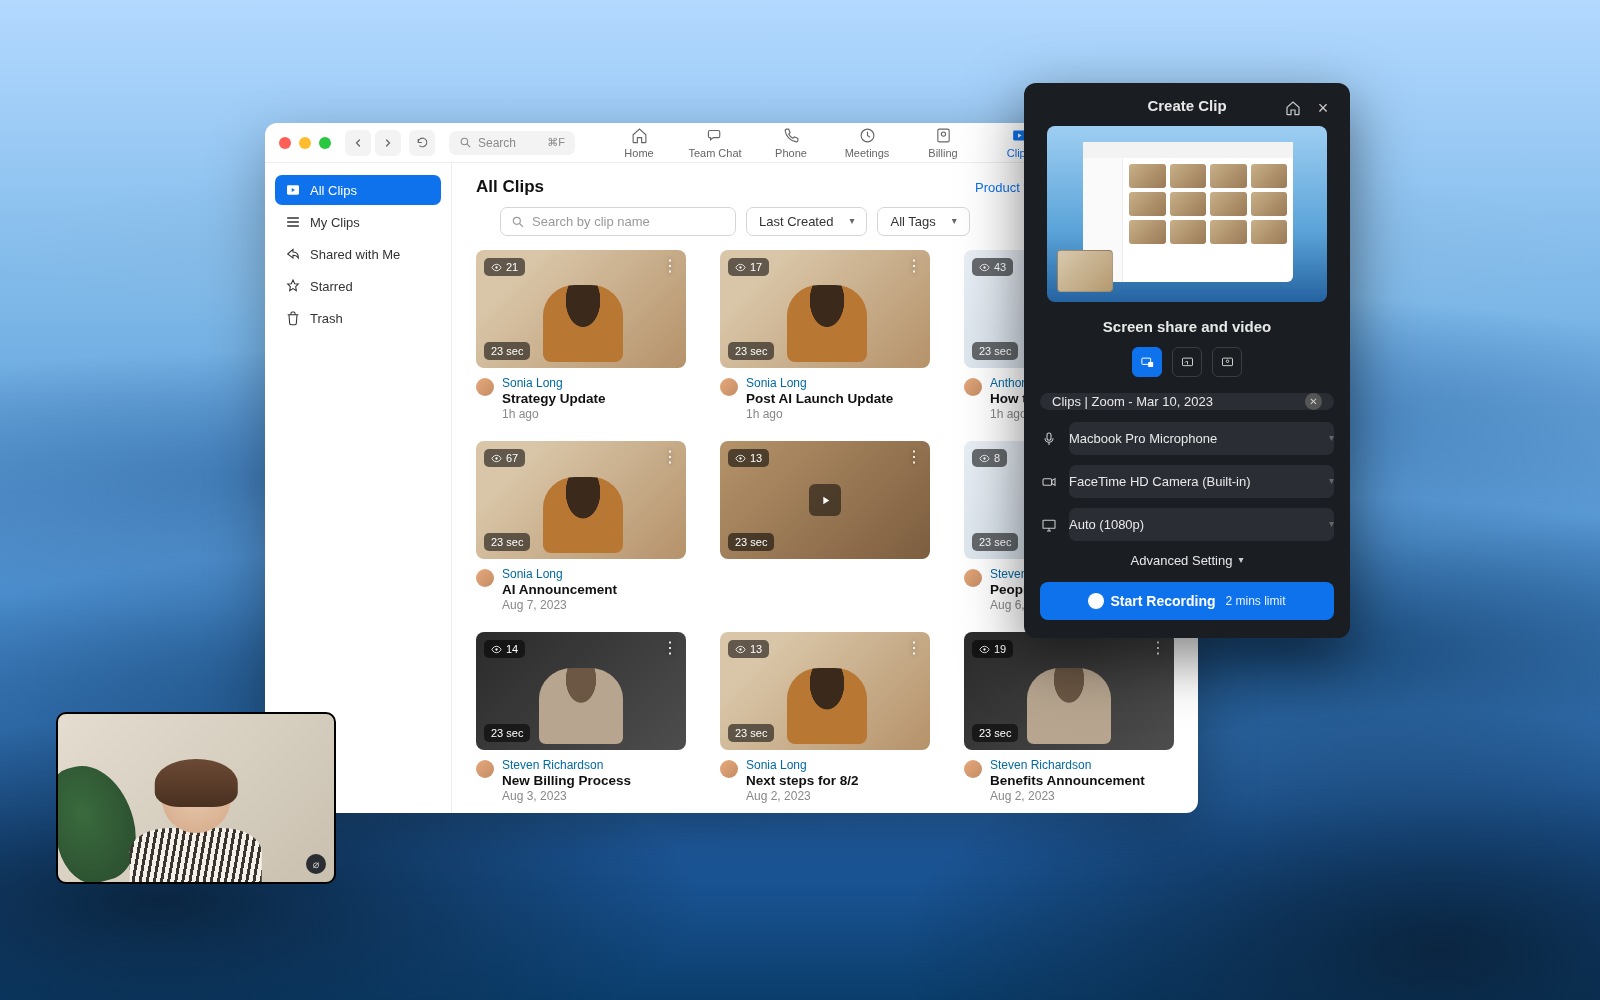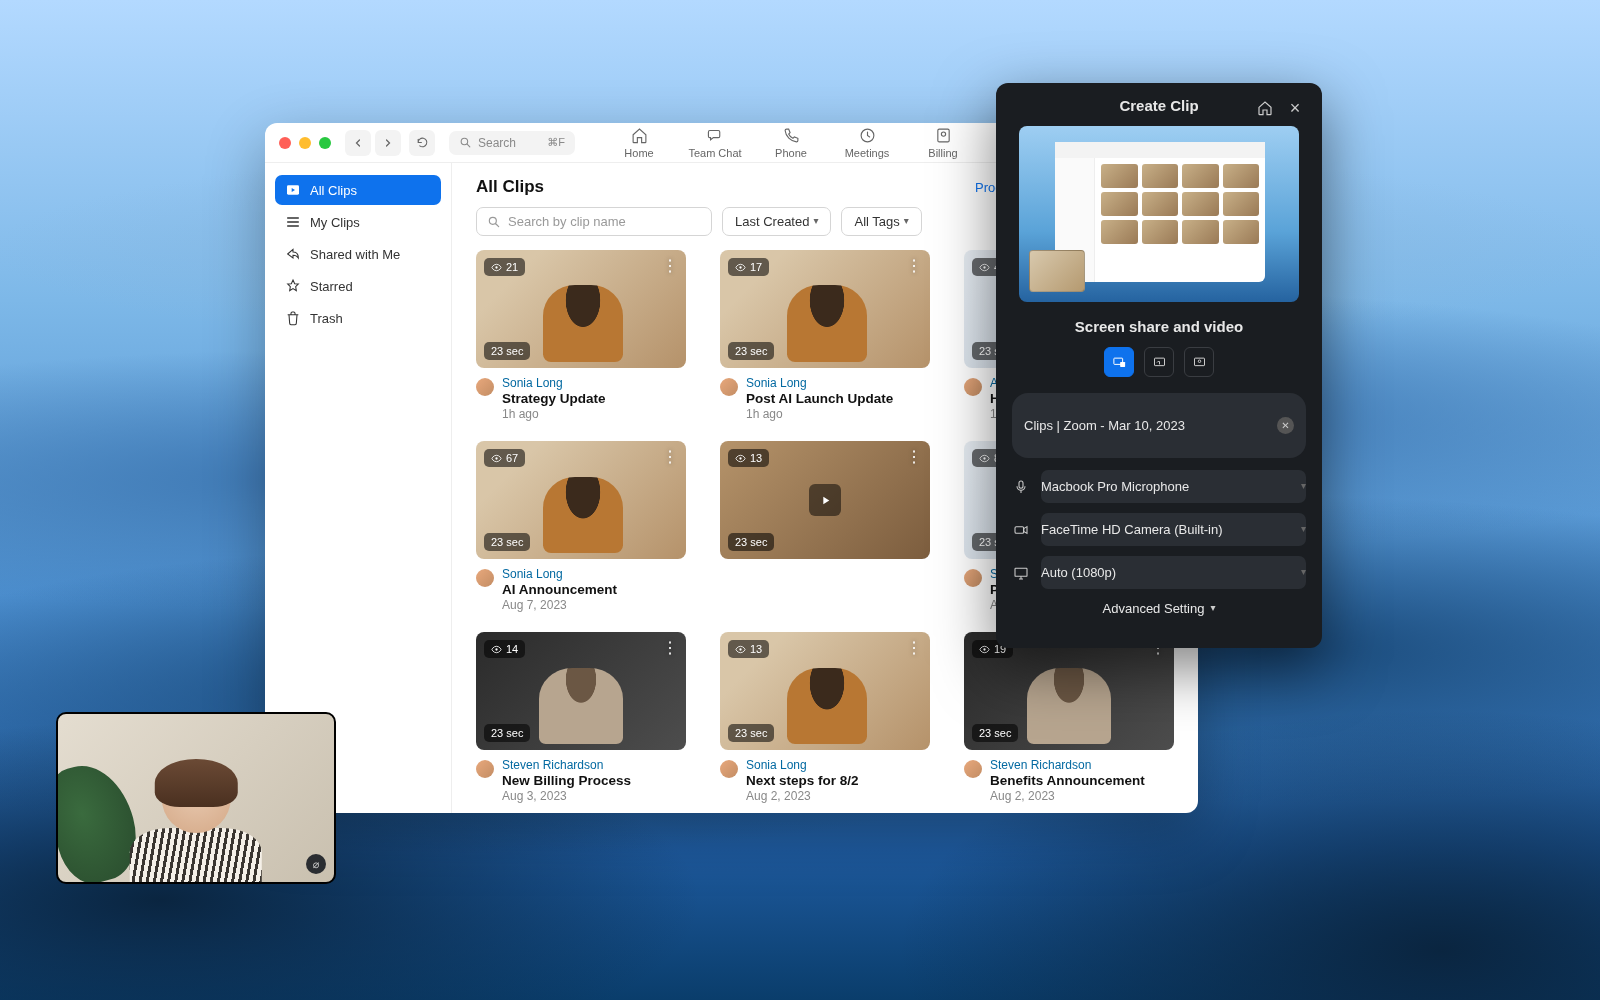--- a/index.html
+++ b/index.html
@@ -93,29 +93,29 @@
 
 .content { flex:1; padding: 14px 24px 20px; overflow:auto; border-left: 1px solid #eee;}
 .content-header { display:flex; align-items:center; margin-bottom:10px; }
 .content-title { font-size:17px; font-weight:600; color:#111; }
 .feedback { margin-left:auto; display:flex; align-items:center; gap:10px; font-size:13px; }
 .feedback a { color:#0e72ed; text-decoration:none; }
 .toggle { width:30px; height:16px; background:#0e72ed; border-radius:10px; position:relative; }
 .toggle::after { content:""; position:absolute; right:2px; top:2px; width:12px; height:12px; border-radius:50%; background:#fff; }
 .clip-count { color:#888; }
 
-.controls-row { display:flex; gap:10px; margin-bottom:14px; }
+.controls-row { display:flex; gap:10px; margin-bottom:14px;margin-left:24px; }
 .search-input {
   display:flex; align-items:center; gap:7px;
   border:1px solid #d5d5d5; border-radius:7px; padding:6px 10px;
   width:236px; color:#999; font-size:13px;
 }
 .dropdown {
   border:1px solid #d5d5d5; border-radius:7px; padding:6px 12px;
-  display:flex; align-items:center; gap:4px; font-size:13px; color:#333;
+  display:flex; align-items:center; gap:16px; font-size:13px; color:#333;
   cursor:pointer;
 }
 .chev-down { display:inline-block; transform: translateY(-1px); font-size:10px; color:#666;}
 
 .clips-grid { display:grid; grid-template-columns:repeat(3, 1fr); gap:20px 34px; }
 .clip { display:flex; flex-direction:column; }
 .thumb {
   position:relative; width:100%; aspect-ratio:16/9;
   border-radius:8px; overflow:hidden;
   background: linear-gradient(135deg, #c4a678 0%, #8a6d4e 100%);
@@ -144,21 +144,21 @@
 .th-sonia  { background: linear-gradient(135deg,#d9c6a8 20%, #b5926a 100%); }
 .th-sonia::after { content:""; position:absolute; left:32%; top:30%; width:38%; height:65%; background: radial-gradient(ellipse at 50% 20%, #3b2a1c 0%, #3b2a1c 30%, #b87733 31%, #b87733 100%); border-radius: 40% 40% 10% 10%; }
 .th-anthony { background: linear-gradient(135deg,#e8eef4, #cad6e2); }
 .th-craig   { background: linear-gradient(135deg,#b5936a, #7c5d3e); }
 .th-steven  { background: linear-gradient(135deg,#2b2b2b, #4d4d4d); }
 .th-steven::after { content:""; position:absolute; left:30%; top:30%; width:40%; height:65%; background: radial-gradient(ellipse at 50% 15%, #6b5744 0%, #6b5744 25%, #b7a58f 26%, #b7a58f 100%); border-radius: 40% 40% 8% 8%;}
 
 
 .create-panel {
   position:absolute;
-  left:996px; top:83px;
+  left:1024px; top:83px;
   width:326px;
   background:#1a1d21;
   border-radius:12px;
   box-shadow:0 20px 60px rgba(0,0,0,.5);
   padding:14px 16px 18px;
   color:#e8e8e8;
 }
 .panel-header { display:flex; align-items:center; justify-content:center; position:relative; margin-bottom:12px; }
 .panel-title { font-size:15px; font-weight:600; }
 .panel-home, .panel-close { position:absolute; top:0; display:flex; align-items:center; justify-content:center; width:22px; height:22px; color:#ccc; cursor:pointer; }
@@ -181,21 +181,21 @@
 .preview-inner .ph-grid div { background:linear-gradient(135deg,#c8b088,#9a7a56); border-radius:3px; }
 .preview-pip { position:absolute; left:10px; bottom:10px; width:56px; height:42px; border-radius:4px; background:linear-gradient(135deg,#d8c9ad,#b59a70); border:1px solid rgba(0,0,0,.2); }
 
 .mode-title { text-align:center; font-size:15px; font-weight:600; margin-bottom:12px; }
 .mode-icons { display:flex; justify-content:center; gap:10px; margin-bottom:16px; }
 .mode-icons .mode { width:30px; height:30px; border-radius:6px; display:flex; align-items:center; justify-content:center; cursor:pointer; border:1px solid #3a3d42; color:#ccc; }
 .mode-icons .mode.active { background:#0e72ed; border-color:#0e72ed; color:#fff; }
 
 .name-input {
   display:flex; align-items:center; justify-content:space-between;
-  background:#2a2e34; border-radius:16px; padding:24px 12px; font-size:13px;
+  background:#2a2e34; border-radius:16px; padding:0 12px; font-size:13px;
   margin-bottom:12px;
 }
 .name-input .clear { width:17px; height:17px; border-radius:50%; background:#555; display:flex; align-items:center; justify-content:center; font-size:10px; color:#ccc; cursor:pointer; }
 
 .input-row { display:flex; align-items:center; gap:12px; margin-bottom:10px; }
 .input-row .row-icon { width:17px; height:17px; display:flex; align-items:center; justify-content:center; color:#ccc; flex-shrink:0; }
 .select {
   flex:1; display:flex; align-items:center; justify-content:space-between;
   background:#2a2e34; border-radius:7px; padding:9px 0; font-size:13px;
   cursor:pointer;
@@ -712,20 +712,25 @@
       <span>Auto (1080p)</span>
       <span class="chev-down">▾</span>
     </div>
   </div>
 
   <div class="adv-settings">
     <span>Advanced Setting</span>
     <span class="chev-down" style="color:#ccc">▾</span>
   </div>
 
+  <button class="record-btn">
+    <span class="rec-dot"></span>
+    <span>Start Recording</span>
+    <span class="limit">2 mins limit</span>
+  </button>
 </div>
 
 <div class="pip">
   <div class="plant"></div>
   <div class="woman">
     <div class="head">
         <div class="hair"></div>
       </div>
     <div class="torso"></div>
   </div>

